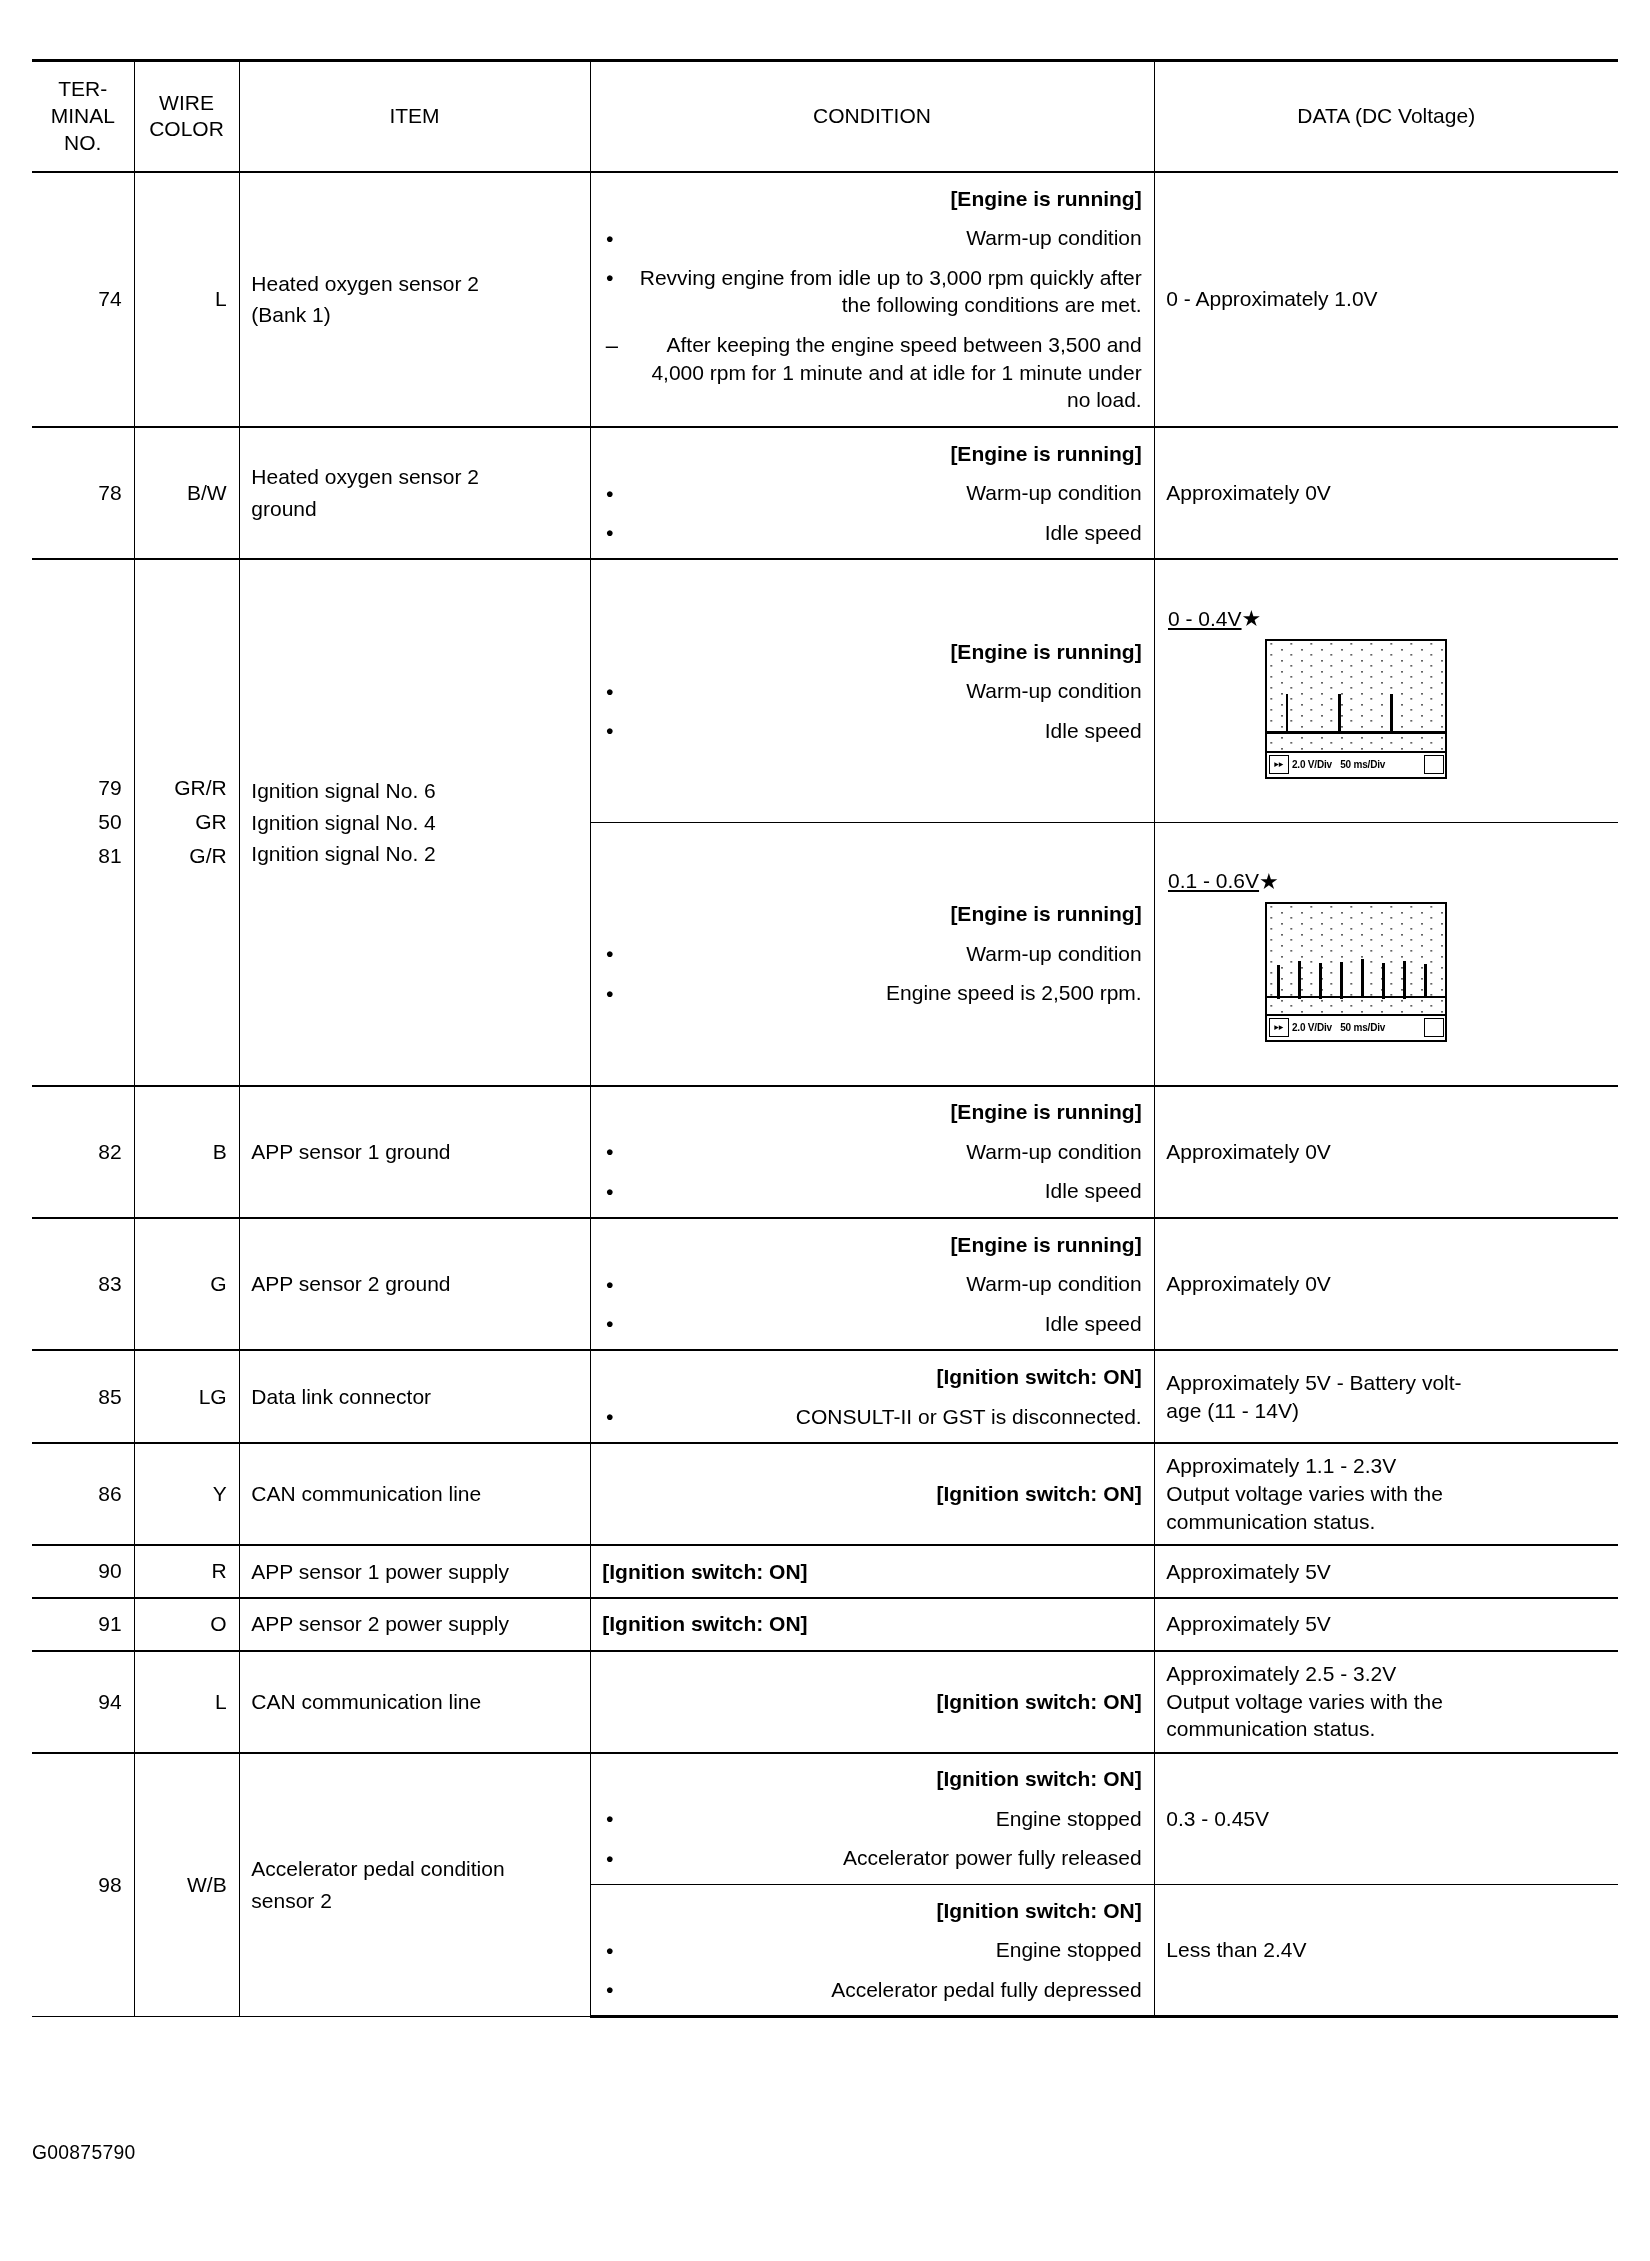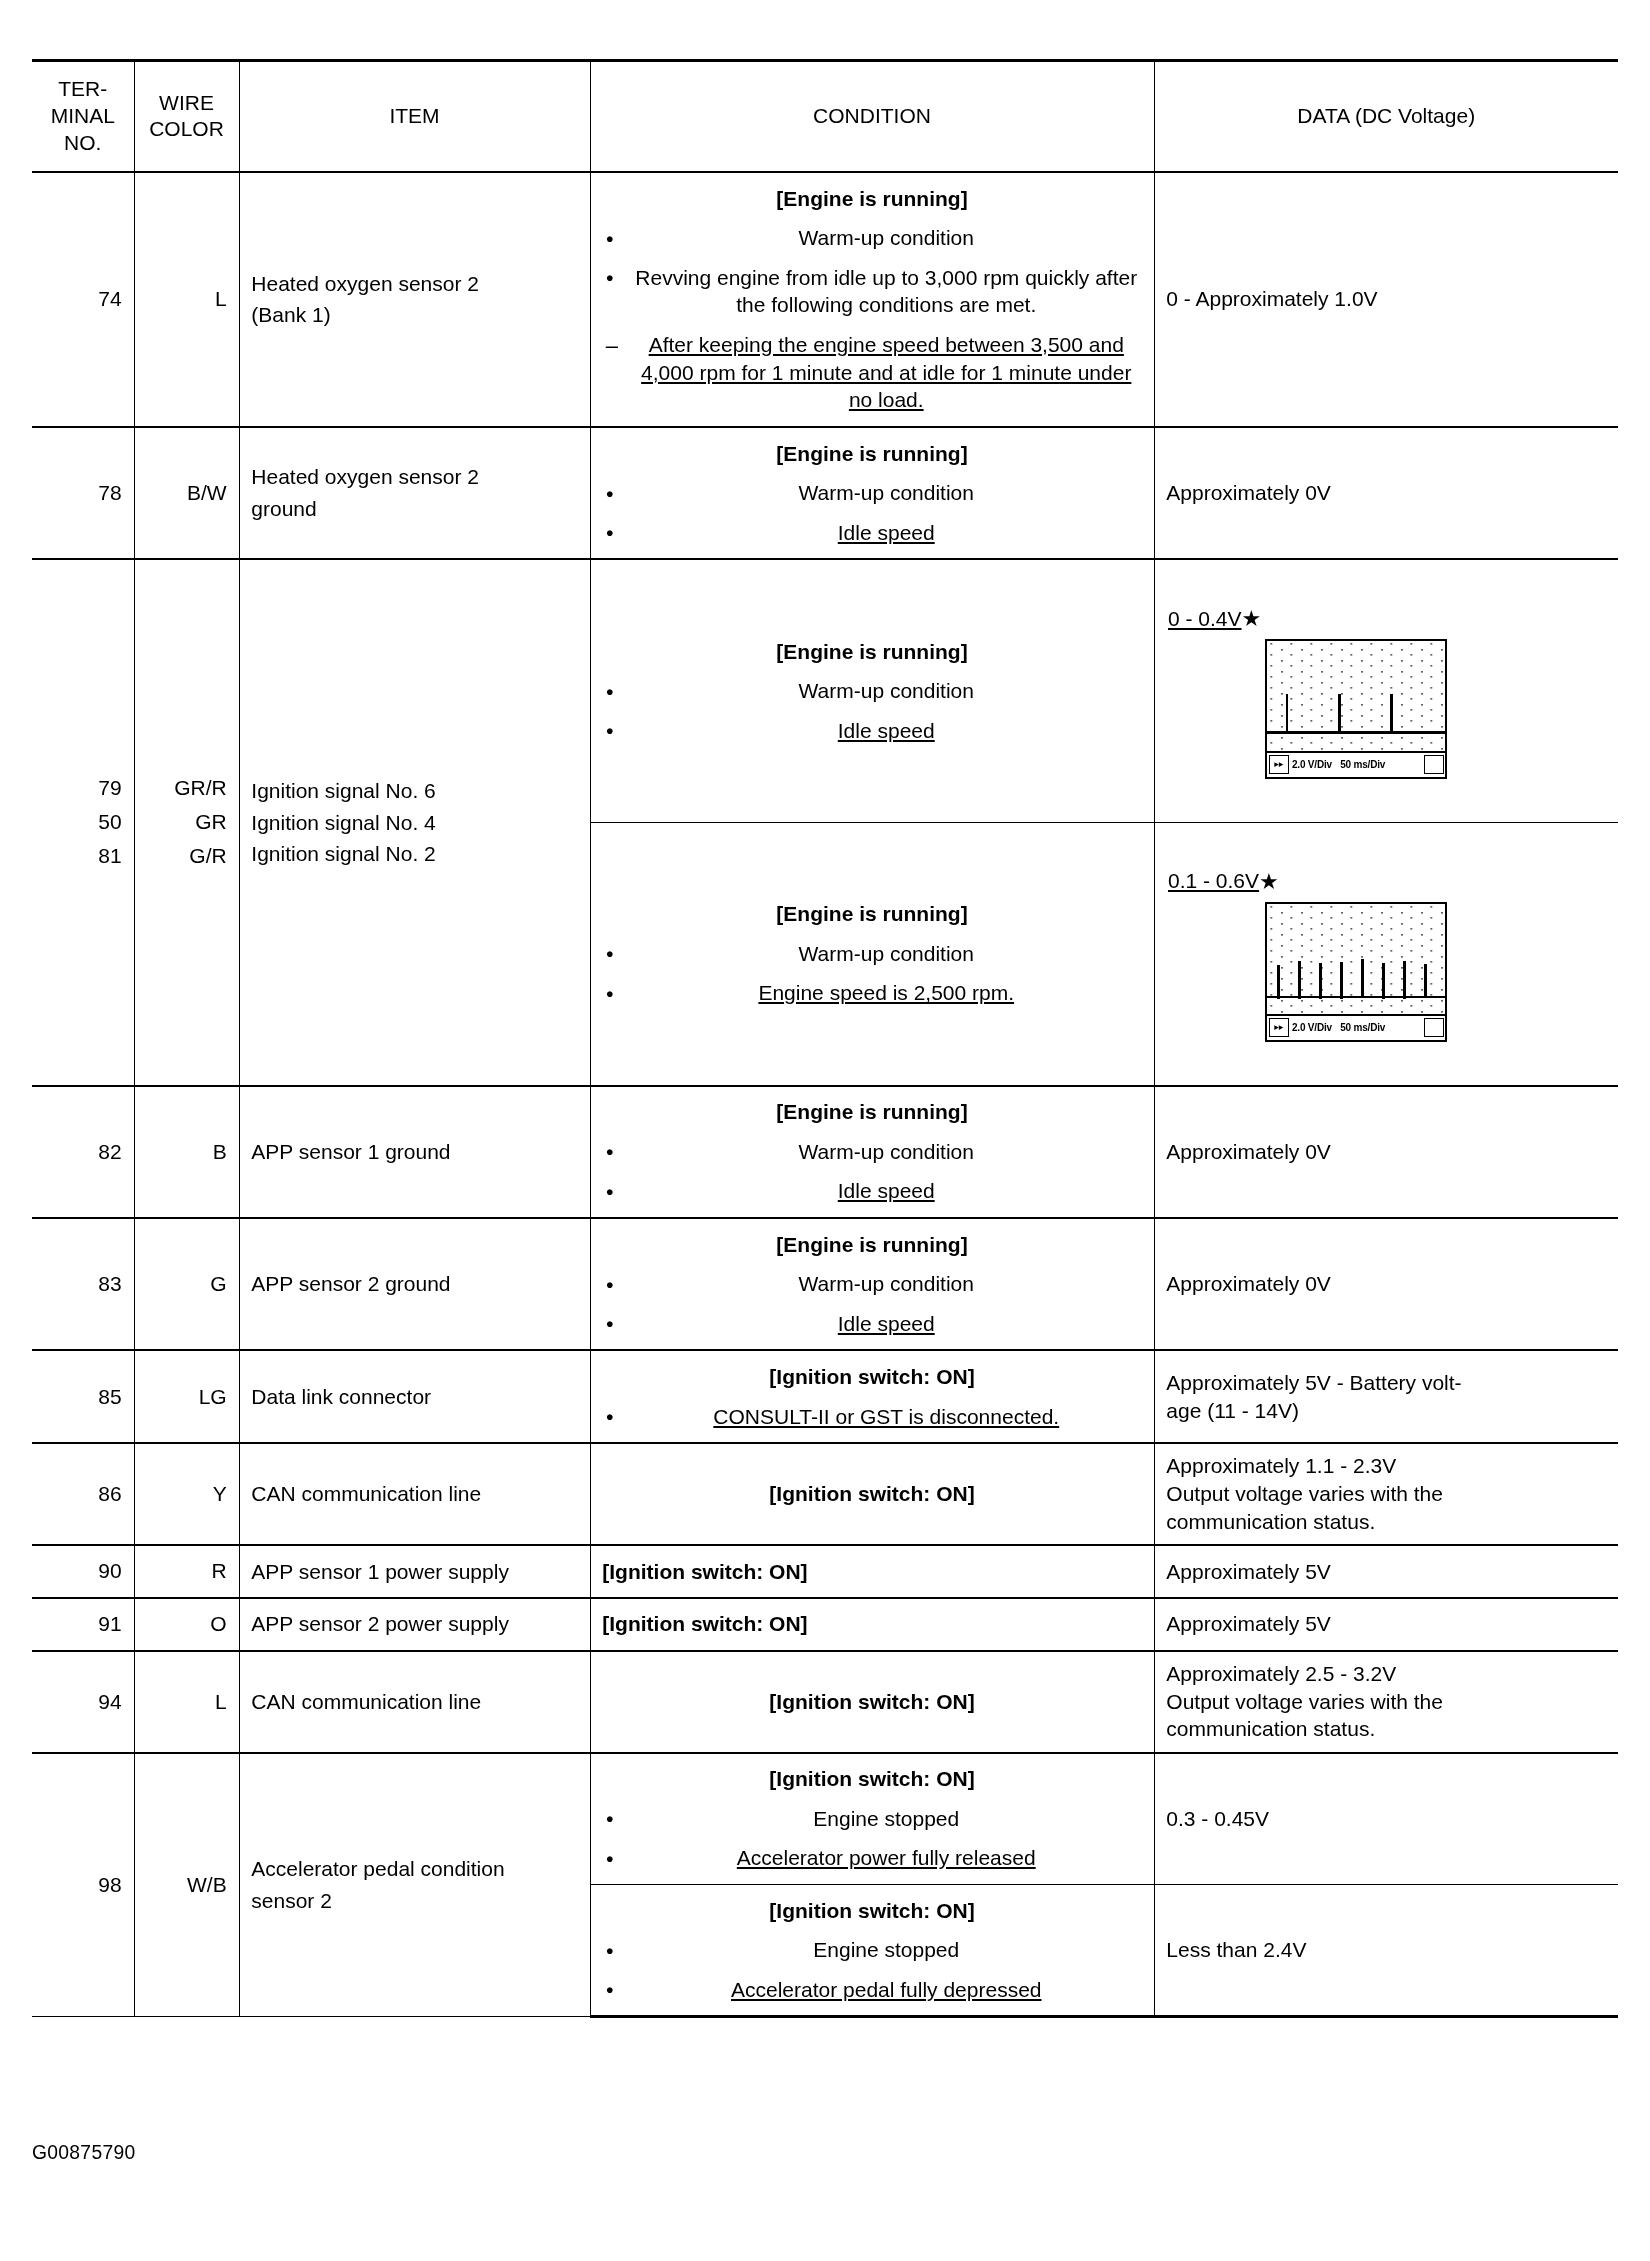--- a/index.html
+++ b/index.html
@@ -71,37 +71,37 @@
   .row-sep-heavy > td { border-top: 2.9px solid #000; }
   .last-row > td { border-bottom: 3.4px solid #000; }
 
   .c-center { text-align: right; }
   .c-left   { text-align: left; }
 
   .cell-top { vertical-align: top; }
 
   
   .cond-block {
-    text-align: center;
+    text-align: right;
   }
   .cond-head {
     font-weight: bold;
     margin: 3.4px 0 11.8px 0;
   }
   .cond-list {
     list-style: none;
     margin: 0;
     padding: 0;
   }
   .cond-list li {
     position: relative;
     padding-left: 28.5px;
     margin-bottom: 11.8px;
   }
-  .cond-list li:last-child { margin-bottom: 3.4px; text-decoration: underline; }
+  .cond-list li:last-child { margin-bottom: 3.4px; }
   .cond-list li .bullet {
     position: absolute;
     left: 3.4px;
     top: 0;
   }
   .cond-list li.bold { font-weight: normal; }
   .bullet.dot::before {
     content: "\25CF";
     font-size: 13.4px;
     position: relative;

